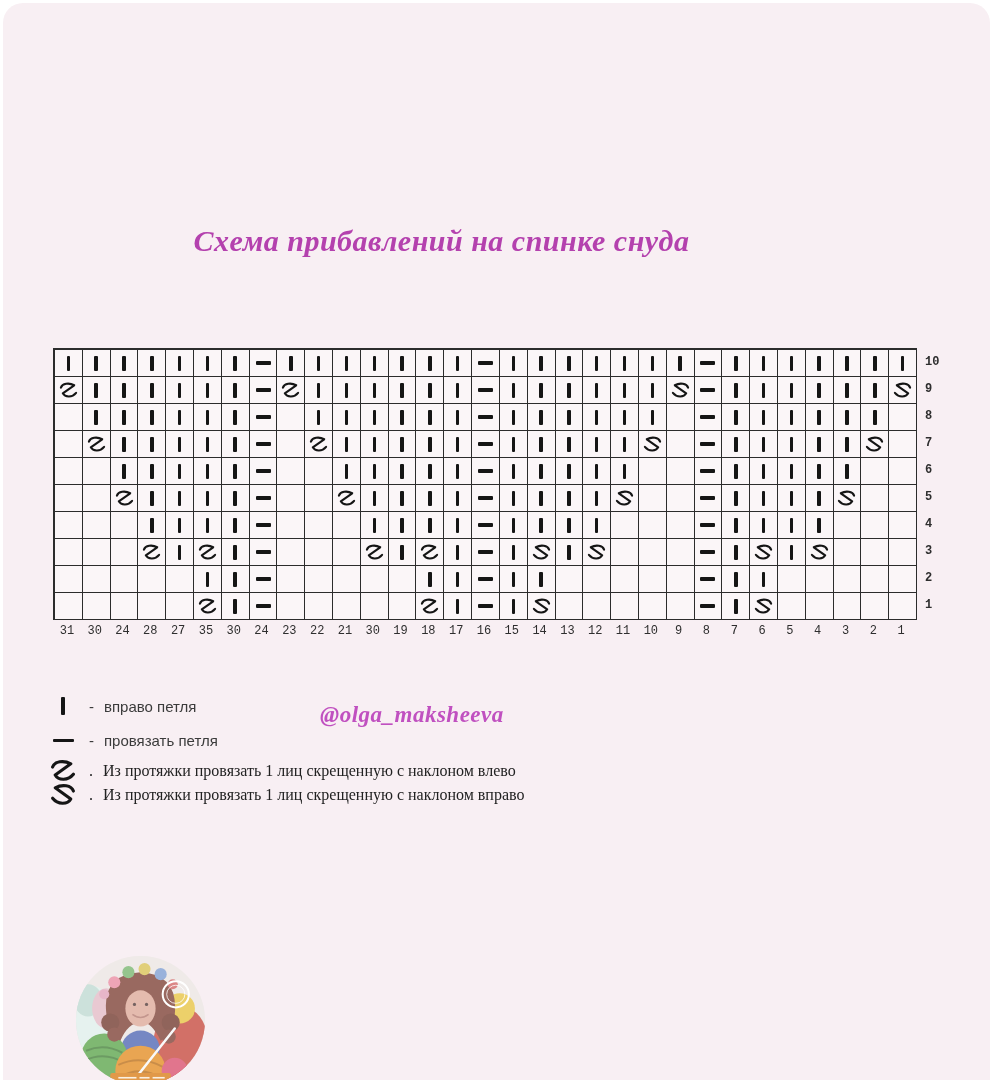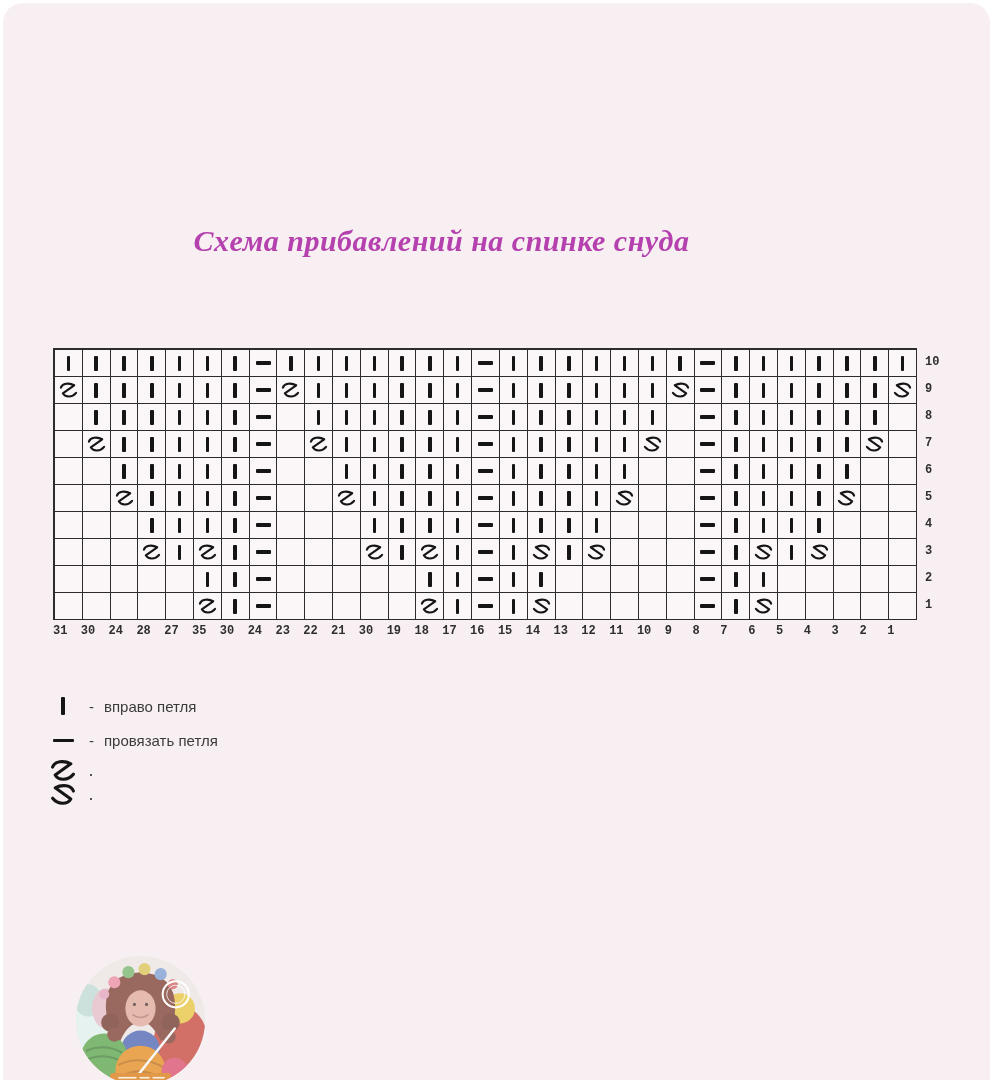--- a/index.html
+++ b/index.html
@@ -43,22 +43,22 @@
   }
   .rownums .rn{
     flex:1;display:flex;align-items:center;
     font-family:"Liberation Mono",monospace;font-weight:700;font-size:12px;color:#2e2e2e;
   }
   .colnums{
     position:absolute;left:50px;top:621px;width:862px;
     display:grid;grid-template-columns:repeat(31,1fr);
   }
   .colnums .cn{
-    text-align:left;
-    font-family:"Liberation Mono",monospace;font-weight:700;font-size:12px;color:#2e2e2e;
+    text-align:center;
+    font-family:"Liberation Mono",monospace;font-weight:400;font-size:12px;color:#2e2e2e;
   }
   
   .legend{position:absolute;left:36px;top:0;}
   .legend-item{position:absolute;display:flex;align-items:center;white-space:nowrap;}
   .legend-item:nth-child(1){top:694px;}
   .legend-item:nth-child(2){top:729px;}
   .legend-item:nth-child(3){top:755px;}
   .legend-item:nth-child(4){top:779px;}
   .licon{width:48px;display:flex;align-items:center;justify-content:center;}
   .legend .sym-knit{height:18px;}
@@ -961,31 +961,34 @@
         <span class="lsep">-</span>
         <span class="ltext">провязать петля</span>
       </div>
       <div class="legend-item">
         <span class="licon">
           <svg viewBox="0 0 21 20" class="sym-inc">
             <path d="M2.5 7 C4 2.5, 11 1.5, 16.5 4.5 L4.5 13 C7 17.5, 14.5 17.5, 18.5 12.5"></path>
           </svg>
         </span>
         <span class="lsep">.</span>
+        <span class="ltext">Из протяжки провязать 1 лиц скрещенную с наклоном влево</span>
       </div>
       <div class="legend-item">
         <span class="licon">
           <svg viewBox="0 0 21 20" class="sym-inc">
             <path d="M18.5 7 C17 2.5, 10 1.5, 4.5 4.5 L16.5 13 C14 17.5, 6.5 17.5, 2.5 12.5"></path>
           </svg>
         </span>
         <span class="lsep">.</span>
+        <span class="ltext">Из протяжки провязать 1 лиц скрещенную с наклоном вправо</span>
       </div>
     </div>
 
+  <div class="handle" style="color: rgb(192, 80, 192);">@olga_maksheeva</div>
 
   <div class="avatar">
     <svg viewBox="0 0 128 128" xmlns="http://www.w3.org/2000/svg">
       <rect x="0" y="0" width="128" height="128" fill="#eae4e1"></rect>
 
       <ellipse cx="16" cy="62" rx="24" ry="32" fill="#dfeeea"></ellipse>
       <ellipse cx="12" cy="44" rx="14" ry="16" fill="#bcd8d0"></ellipse>
       <ellipse cx="30" cy="52" rx="14" ry="20" fill="#e2b8c4"></ellipse>
       <ellipse cx="104" cy="86" rx="27" ry="36" fill="#c44438"></ellipse>
       <circle cx="103" cy="52" r="15" fill="#e6c23c"></circle>

